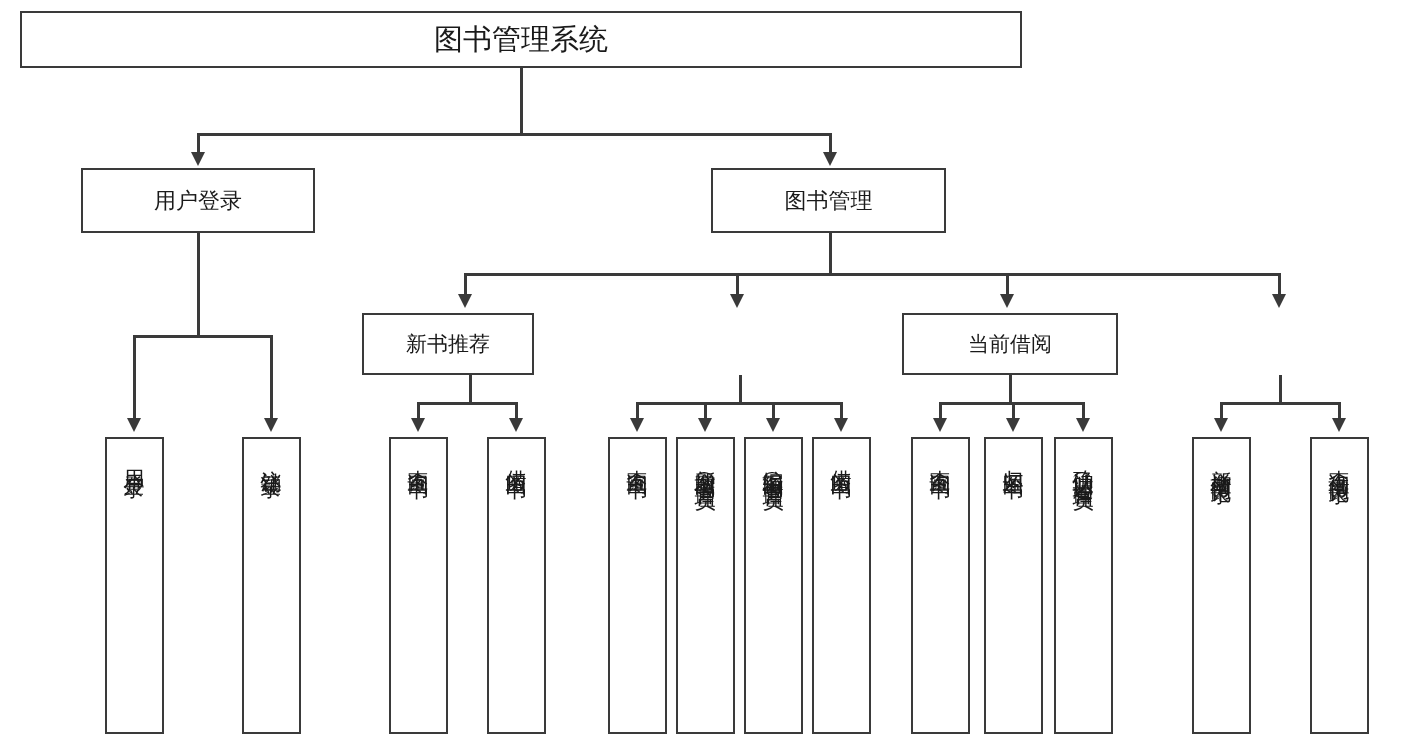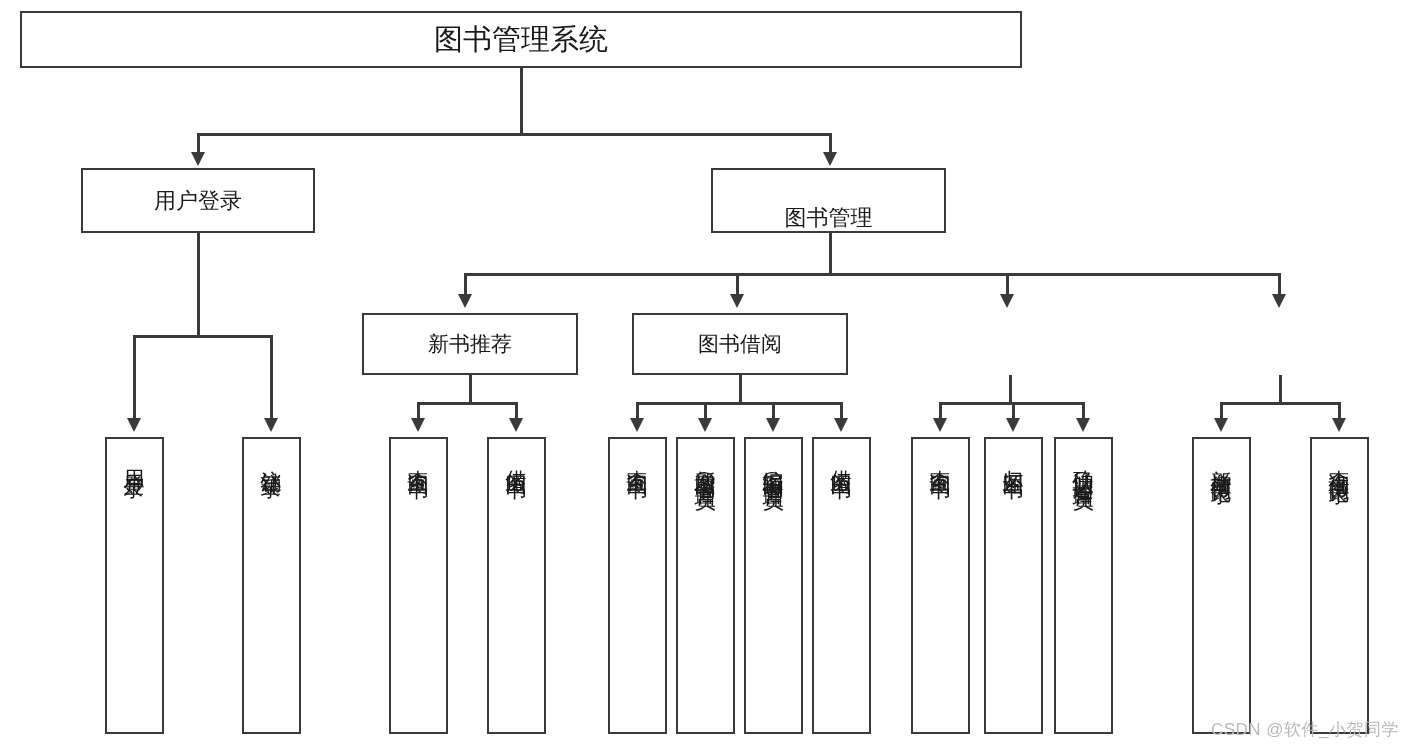--- a/index.html
+++ b/index.html
@@ -94,21 +94,21 @@
   <div class="hline" style="left:197px; top:133px; width:634px;"></div>
   <div class="vline" style="left:197px; top:133px; height:22px;"></div>
   <div class="arrow" style="left:191px; top:152px;"></div>
   <div class="vline" style="left:829px; top:133px; height:22px;"></div>
   <div class="arrow" style="left:823px; top:152px;"></div>
 
   <div class="node lvl2" style="left:81px; top:168px; width:234px; height:65px;">
     <span>用户登录</span>
   </div>
 
-  <div class="node lvl2" style="left:711px; top:168px; width:235px; height:65px;align-items:flex-end;">
+  <div class="node lvl2" style="left:711px; top:168px; width:235px; height:65px;">
     <span>图书管理</span>
   </div>
 
   <div class="vline" style="left:197px; top:233px; height:105px;"></div>
   <div class="hline" style="left:133px; top:335px; width:139px;"></div>
   <div class="vline" style="left:133px; top:335px; height:86px;"></div>
   <div class="arrow" style="left:127px; top:418px;"></div>
   <div class="vline" style="left:270px; top:335px; height:86px;"></div>
   <div class="arrow" style="left:264px; top:418px;"></div>
 
@@ -116,25 +116,25 @@
   <div class="hline" style="left:464px; top:273px; width:816px;"></div>
   <div class="vline" style="left:464px; top:273px; height:24px;"></div>
   <div class="arrow" style="left:458px; top:294px;"></div>
   <div class="vline" style="left:736px; top:273px; height:24px;"></div>
   <div class="arrow" style="left:730px; top:294px;"></div>
   <div class="vline" style="left:1006px; top:273px; height:24px;"></div>
   <div class="arrow" style="left:1000px; top:294px;"></div>
   <div class="vline" style="left:1278px; top:273px; height:24px;"></div>
   <div class="arrow" style="left:1272px; top:294px;"></div>
 
-  <div class="node lvl3" style="left:362px; top:313px; width:216px; height:62px;">
+  <div class="node lvl3" style="left:362px; top:313px; width:172px; height:62px;">
     <span>新书推荐</span>
   </div>
-  <div class="node lvl3" style="left:632px; top:313px; width:216px; height:62px;">
-    <span>图书借阅</span>
+  <div class="node lvl3" style="left:902px; top:313px; width:216px; height:62px;">
+    <span>当前借阅</span>
   </div>
 
   <div class="vline" style="left:469px; top:375px; height:29px;"></div>
   <div class="hline" style="left:417px; top:402px; width:100px;"></div>
   <div class="vline" style="left:417px; top:402px; height:19px;"></div>
   <div class="arrow" style="left:411px; top:418px;"></div>
   <div class="vline" style="left:515px; top:402px; height:19px;"></div>
   <div class="arrow" style="left:509px; top:418px;"></div>
 
   <div class="vline" style="left:739px; top:375px; height:29px;"></div>
@@ -197,15 +197,14 @@
   <div class="node leaf" style="left:1054px; top:437px; width:59px; height:297px;">
     <span class="vtext">确认归还（管理员）</span>
   </div>
   <div class="node leaf" style="left:1192px; top:437px; width:59px; height:297px;">
     <span class="vtext">新增借阅记录</span>
   </div>
   <div class="node leaf" style="left:1310px; top:437px; width:59px; height:297px;">
     <span class="vtext">查询借阅记录</span>
   </div>
 
-  <div id="watermark">CSDN @软件_小贺同学</div>
 
 </div>
 
 </body></html>

